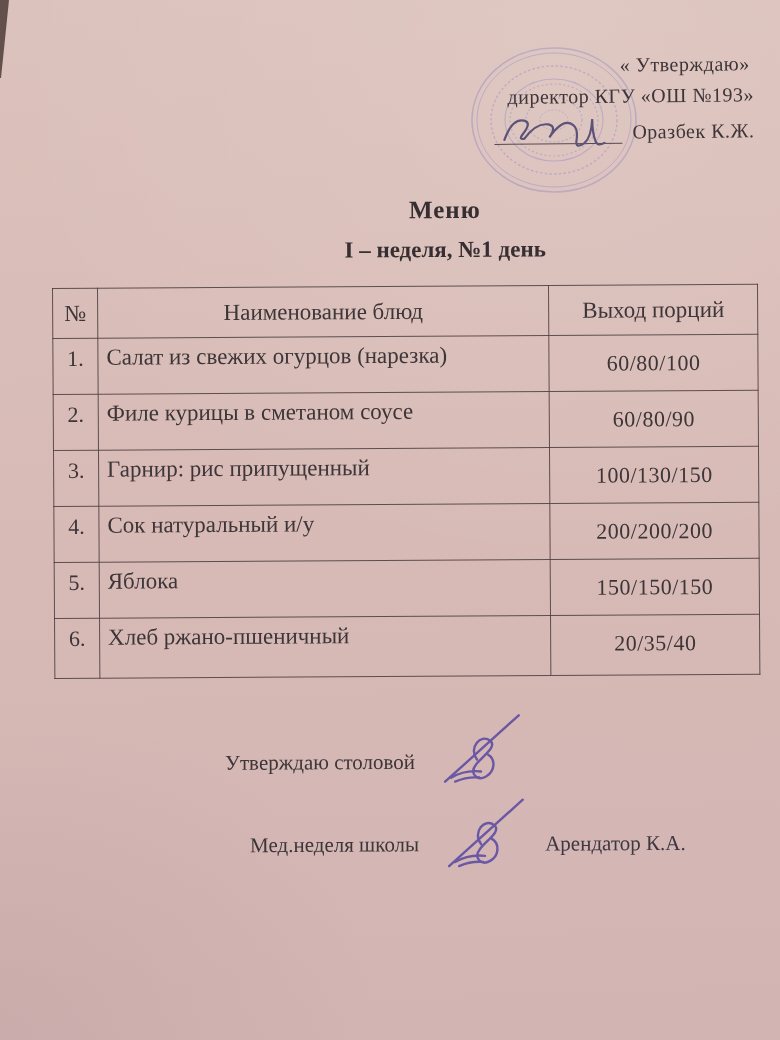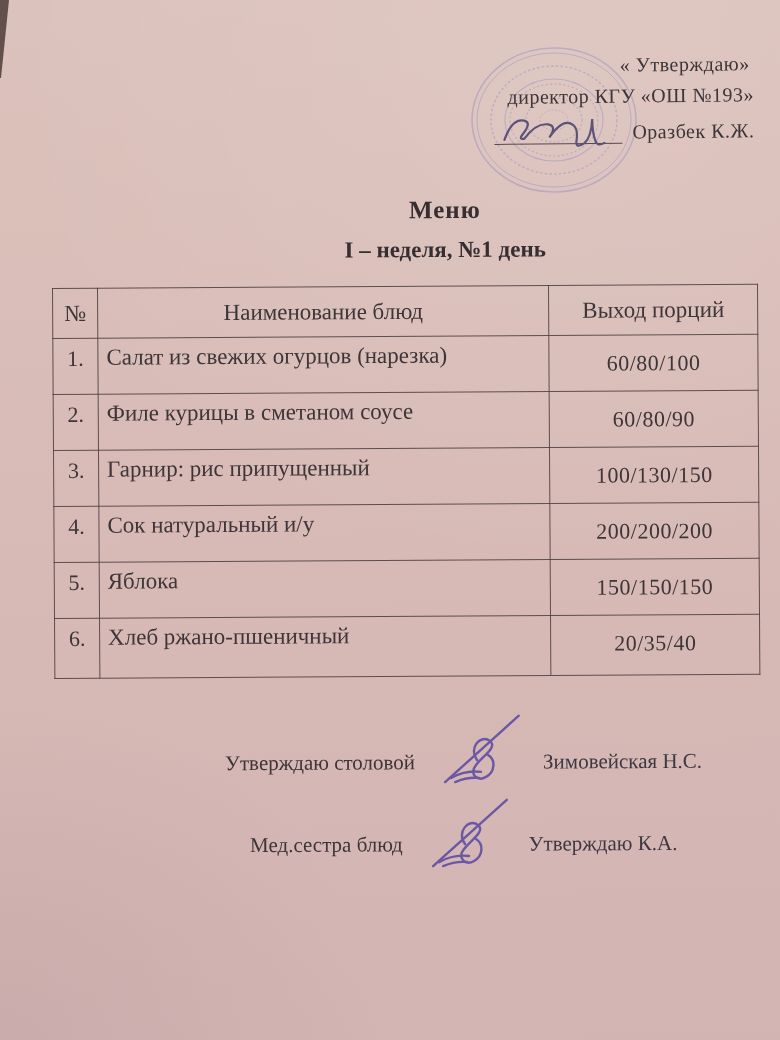--- a/index.html
+++ b/index.html
@@ -137,28 +137,27 @@
   <span class="role">Утверждаю столовой</span>
   <span class="scribble">
     <svg width="92" height="80" viewBox="0 0 92 80">
       <g fill="none" stroke="#6b58a5" stroke-width="2.4" stroke-linecap="round">
         <path d="M6,74 L80,8"></path>
         <path d="M38,52 c-9,-12 4,-26 13,-19 c8,6 -7,15 -14,24 c-7,9 1,17 10,12 c9,-5 10,-17 2,-22"></path>
         <path d="M12,70 q14,-8 30,-6 M16,74 q12,-5 24,-4"></path>
       </g>
     </svg>
   </span>
-  <span class="name">Зимовейская Н.С.</span>
 </div>
 
 <div class="sig-row row-b">
-  <span class="role">Мед.сестра блюд</span>
+  <span class="role">Мед.неделя школы</span>
   <span class="scribble">
     <svg width="92" height="80" viewBox="0 0 92 80">
       <g fill="none" stroke="#6b58a5" stroke-width="2.4" stroke-linecap="round">
         <path d="M8,76 L82,10"></path>
         <path d="M40,54 c-9,-12 4,-26 13,-19 c8,6 -7,15 -14,24 c-7,9 1,17 10,12 c9,-5 10,-17 2,-22"></path>
         <path d="M14,72 q14,-8 30,-6 M18,76 q12,-5 24,-4"></path>
       </g>
     </svg>
   </span>
-  <span class="name">Утверждаю К.А.</span>
+  <span class="name">Арендатор К.А.</span>
 </div>
 
 </body></html>

